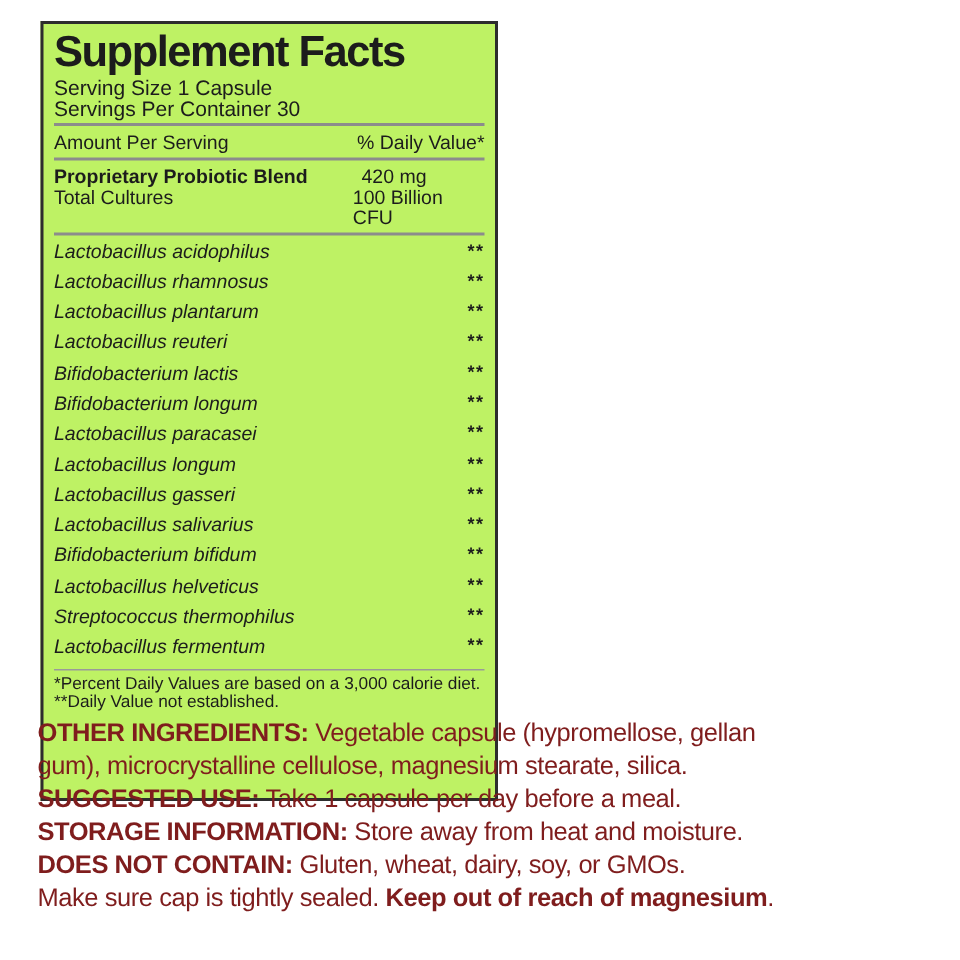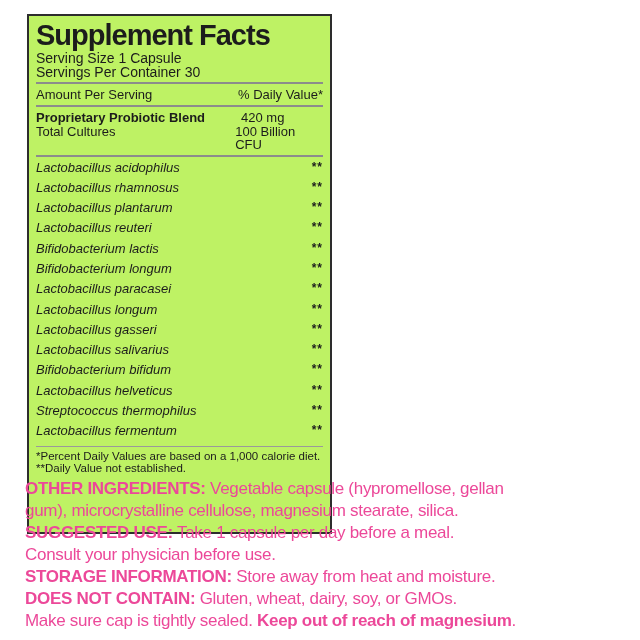--- a/index.html
+++ b/index.html
@@ -76,21 +76,21 @@
   }
 
   
   .info {
     position:absolute;
     left:25px; top:478px;
     width:606px;
     font-size:17px;
     line-height:22px;
     letter-spacing:-0.3px;
-    color:#ec4899;
+    color:#7f1d1d;
   }
   .info .line { white-space:nowrap; }
   .info .b { font-weight:bold; }
 </style>
 </head>
 <body>
 
 <div class="facts-box">
   <div class="title">Supplement Facts</div>
   <div class="serv-line">Serving Size 1 Capsule</div>
@@ -169,25 +169,24 @@
         <span class="strain">Streptococcus thermophilus</span>
         <span class="dv">**</span>
       </div>
       <div class="prob-row">
         <span class="strain">Lactobacillus fermentum</span>
         <span class="dv">**</span>
       </div>
     </div>
 
   <div class="rule thin"></div>
-  <div class="footnote">*Percent Daily Values are based on a 1,000 calorie diet.</div>
+  <div class="footnote">*Percent Daily Values are based on a 3,000 calorie diet.</div>
   <div class="footnote">**Daily Value not established.</div>
 </div>
 
 <div class="info" id="info-sections">
     <div class="line"><span class="b">OTHER INGREDIENTS:</span><span> Vegetable capsule (hypromellose, gellan</span></div>
     <div class="line"><span>gum), microcrystalline cellulose, magnesium stearate, silica.</span></div>
     <div class="line"><span class="b">SUGGESTED USE:</span><span> Take 1 capsule per day before a meal.</span></div>
-    <div class="line"><span>Consult your physician before use.</span></div>
     <div class="line"><span class="b">STORAGE INFORMATION:</span><span> Store away from heat and moisture.</span></div>
     <div class="line"><span class="b">DOES NOT CONTAIN:</span><span> Gluten, wheat, dairy, soy, or GMOs.</span></div>
     <div class="line"><span>Make sure cap is tightly sealed. </span><span class="b">Keep out of reach of magnesium</span><span>.</span></div>
   </div>
 
 </body></html>

